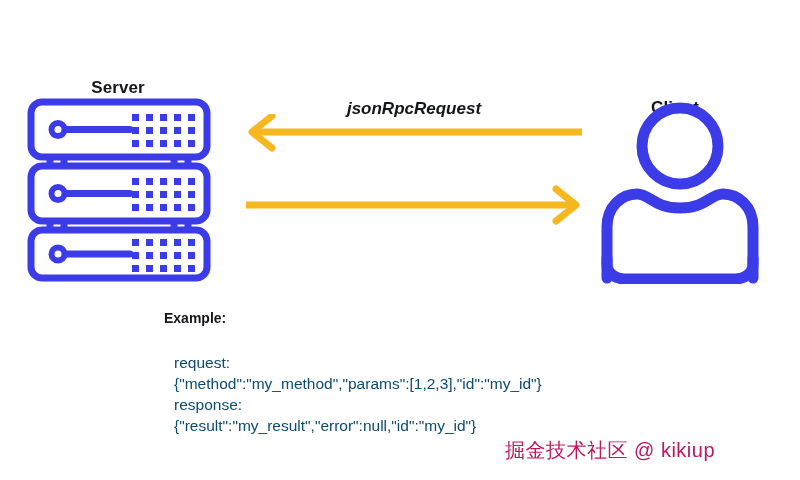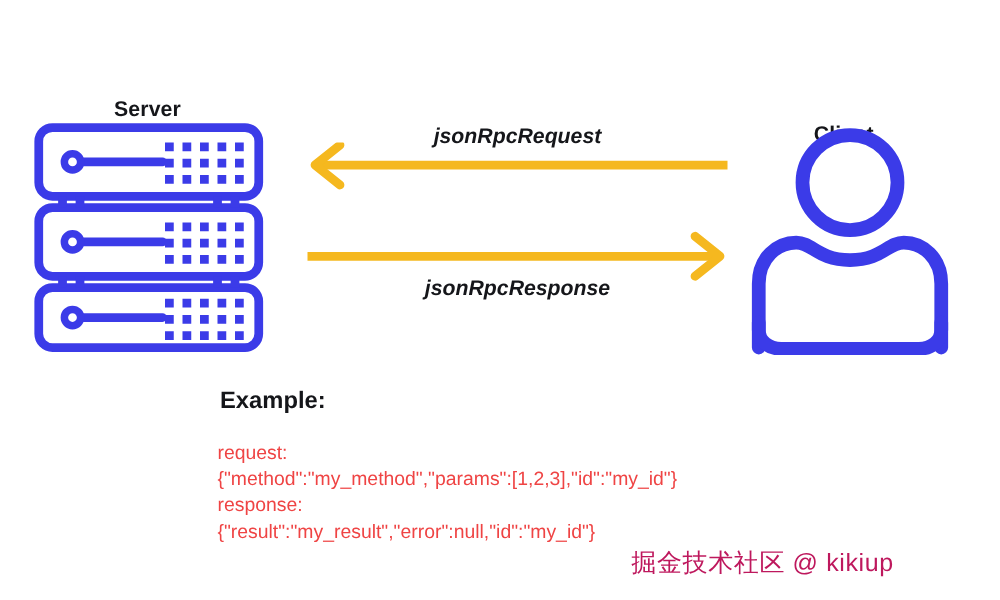--- a/index.html
+++ b/index.html
@@ -54,36 +54,36 @@
     white-space: nowrap;
     text-align: center;
     font-style: italic;
   }
   #request-label  { left: 244px; top: 99px;  width: 340px; }
   #response-label { left: 244px; top: 221px; width: 340px; }
 
   
   #example-heading {
     position: absolute;
-    left: 176px;
+    left: 164px;
     top: 310px;
     font-family: "Liberation Sans", sans-serif;
-    font-size: 19px;
+    font-size: 14px;
     font-weight: bold;
     color: #15161a;
     white-space: nowrap;
   }
   #example-body {
     position: absolute;
     left: 174px;
     top: 352px;
     font-family: "Liberation Sans", sans-serif;
     font-size: 15.5px;
     font-weight: normal;
-    color: #ef4444;
+    color: #0c4a6e;
     line-height: 21px;
     white-space: nowrap;
   }
   #example-body div { white-space: nowrap; }
 
   
   #watermark {
     position: absolute;
     left: 505px;
     top: 437px;
@@ -219,21 +219,20 @@
     </svg>
   </div>
 
   <div class="arrow-wrap" id="response-arrow">
     <svg width="340" height="42" viewBox="0 0 340 42" xmlns="http://www.w3.org/2000/svg">
       <line x1="2" y1="21" x2="328" y2="21" stroke="#F5B81F" stroke-width="7"></line>
       <polyline points="312,5 332,21 312,37" fill="none" stroke="#F5B81F" stroke-width="7" stroke-linecap="round" stroke-linejoin="round"></polyline>
     </svg>
   </div>
 
-  <div class="arrow-label" id="response-label">jsonRpcResponse</div>
 
   <div id="example-heading">Example:</div>
 
   <div id="example-body">
     <div>request:</div>
     <div>{"method":"my_method","params":[1,2,3],"id":"my_id"}</div>
     <div>response:</div>
     <div>{"result":"my_result","error":null,"id":"my_id"}</div>
   </div>
 

